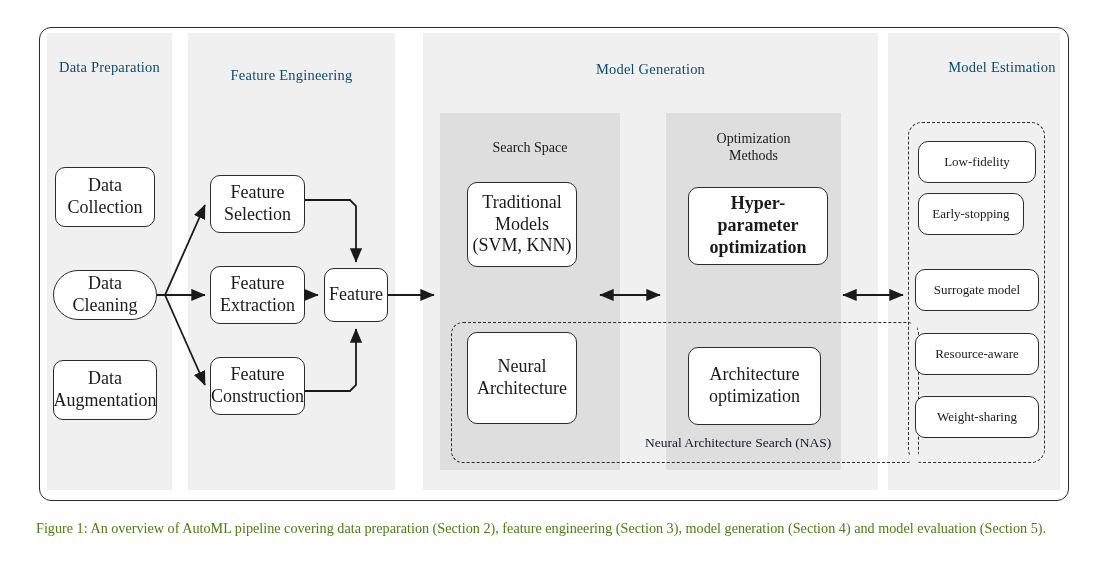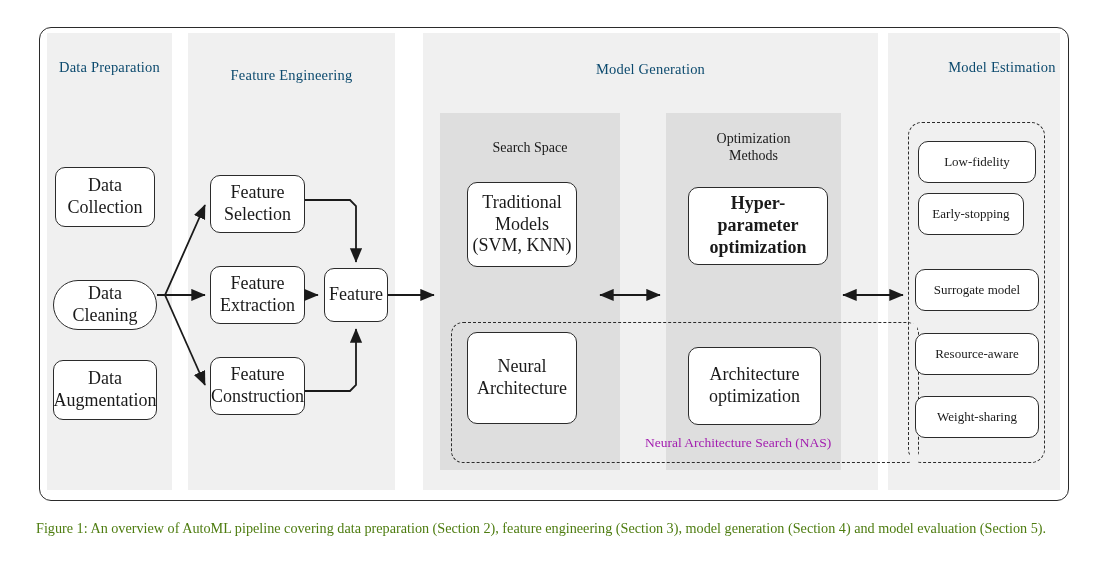--- a/index.html
+++ b/index.html
@@ -90,21 +90,21 @@
   
   .dashed-group {
     position: absolute;
     border: 1.7px dashed #2b2b2b;
     box-sizing: border-box;
     background: transparent;
   }
   .nas-label {
     position: absolute;
     font-size: 13.5px;
-    color: #a21caf;
+    color: #0f172a;
     white-space: nowrap;
   }
 
   
   .mask {
     position: absolute;
     background: #f0f0f0;
   }
 
   
@@ -158,21 +158,21 @@
 
   <div class="mask" style="left:910px; top:324px; width:7px; height:12px;"></div>
   <div class="mask" style="left:910px; top:452px; width:8px; height:12px; background:#f0f0f0;"></div>
 
   <div class="nas-label" style="left:645px; top:435px;">Neural Architecture Search (NAS)</div>
 
   <div class="node" style="left:55px; top:167px; width:100px; height:60px;">
     <span>Data
 Collection</span>
   </div>
-  <div class="node" style="left:53px; top:280px; width:104px; height:50px;border-radius:25px;">
+  <div class="node" style="left:53px; top:270px; width:104px; height:50px;border-radius:25px;">
     <span>Data Cleaning</span>
   </div>
   <div class="node" style="left:53px; top:360px; width:104px; height:60px;">
     <span>Data
 Augmentation</span>
   </div>
 
   <div class="node" style="left:210px; top:175px; width:95px; height:58px;">
     <span>Feature
 Selection</span>

